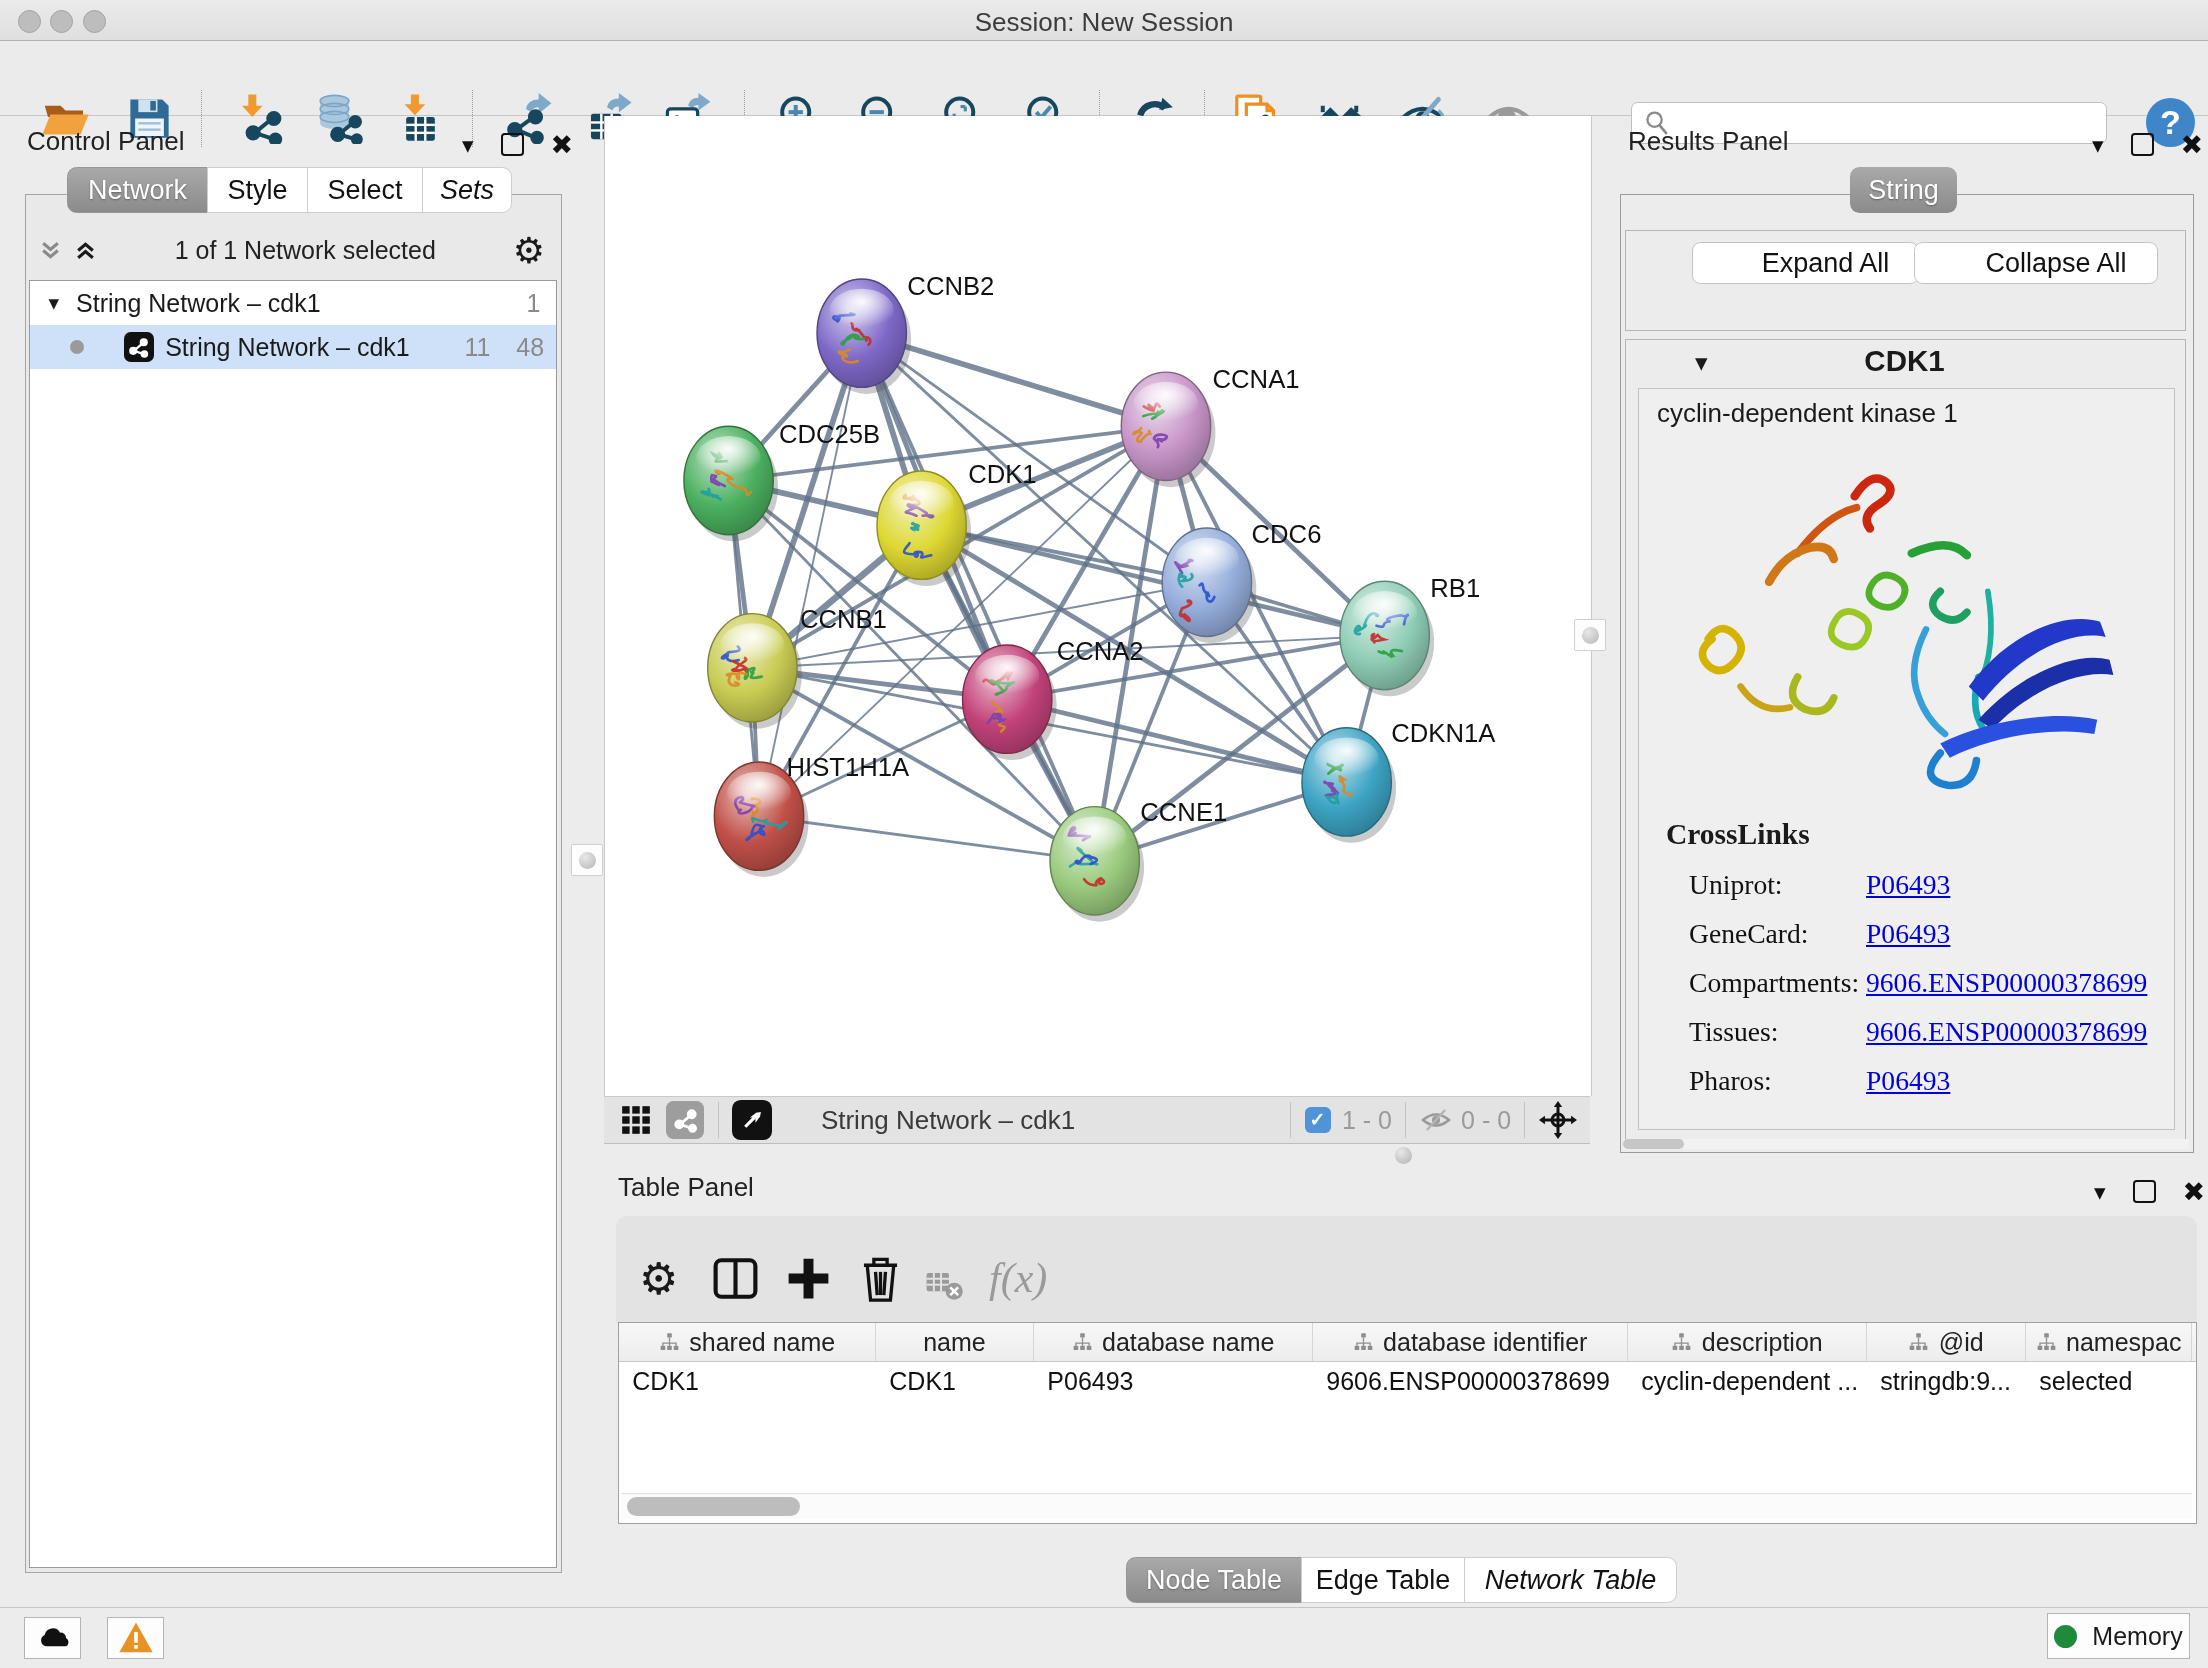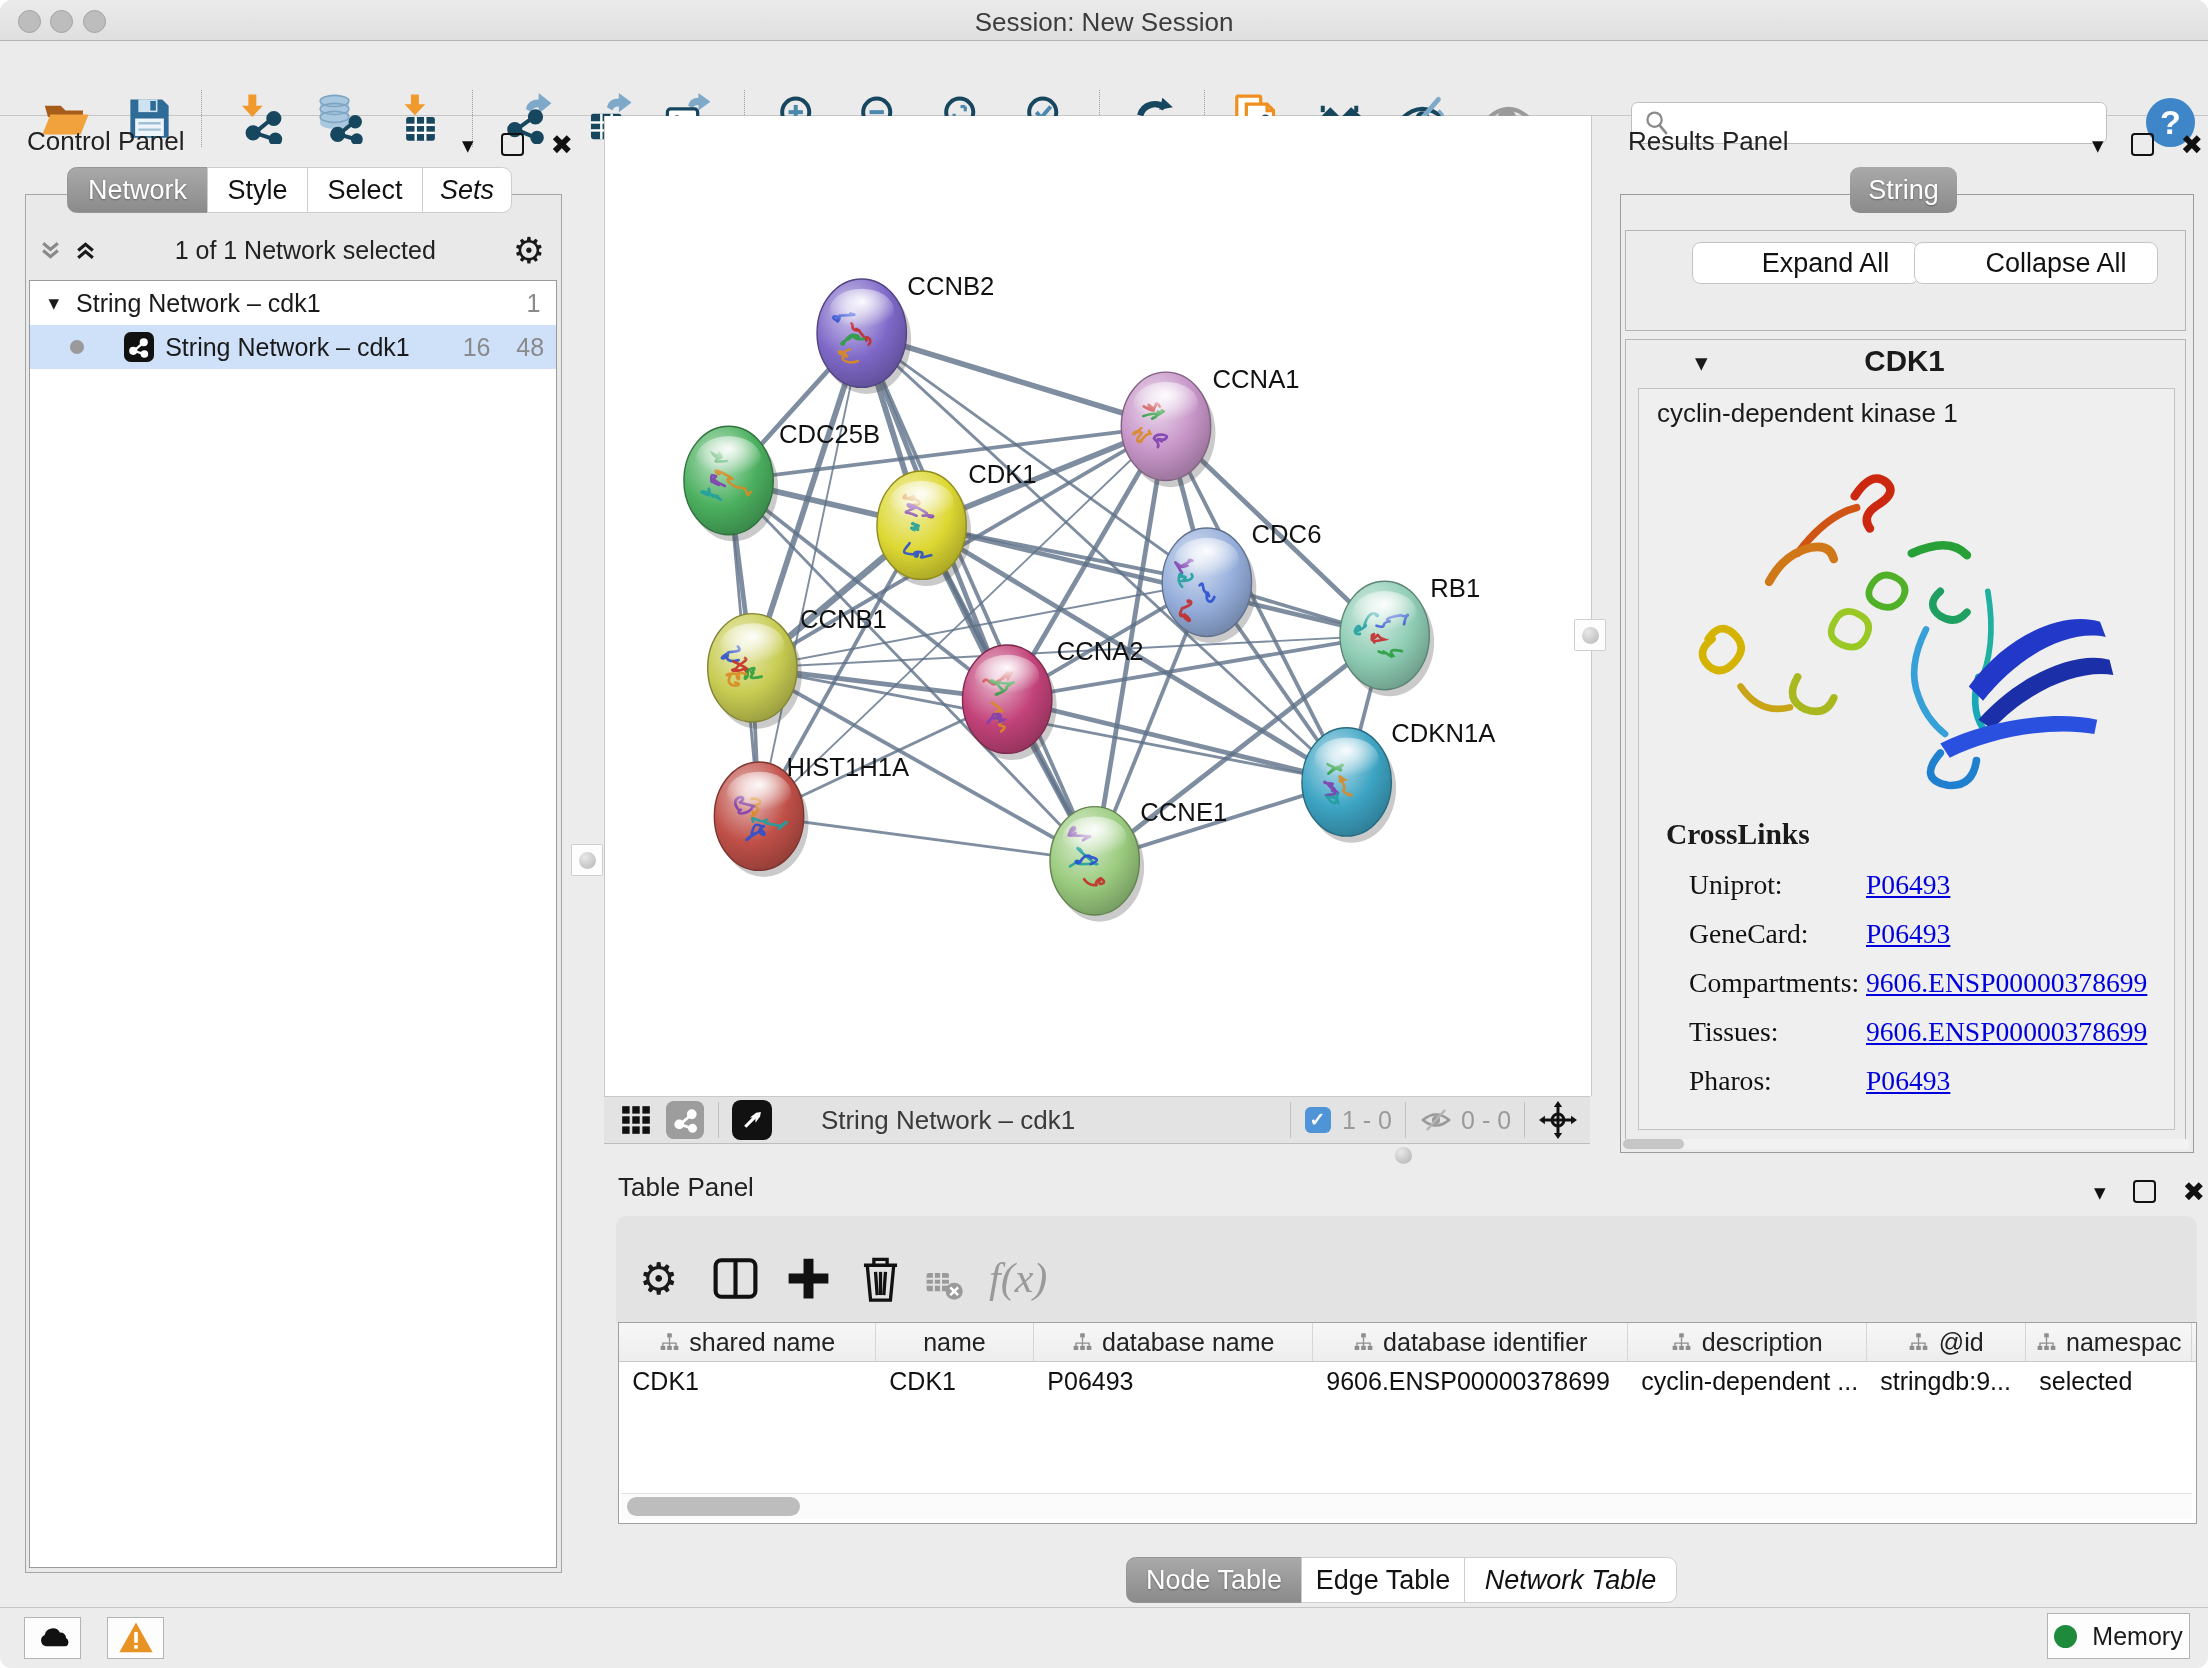--- a/index.html
+++ b/index.html
@@ -1,16 +1,16 @@
 <!DOCTYPE html>
 <html style="font-size:15px"><head>
 <meta charset="utf-8">
 <style>
   html,body{margin:0;padding:0;background:#fff;}
-  .app{position:relative;width:2208px;height:1668px;background:#ececec;font-family:"Liberation Sans",sans-serif;color:#1a1a1a;overflow:hidden;border-radius:12px;}
+  .app{position:relative;width:2208px;height:1668px;background:#ececec;font-family:"Liberation Sans",sans-serif;color:#1a1a1a;overflow:hidden;}
   .abs{position:absolute;}
   
   .titlebar{left:0;top:0;width:2208px;height:40px;background:linear-gradient(#ebebeb,#dfdfdf);border-bottom:1px solid #b2b2b2;}
   .tl{position:absolute;top:9.5px;width:21px;height:21px;border-radius:50%;background:#bdbdbd;border:1px solid #a3a3a3;}
   .title-text{position:absolute;top:6.7px;left:0;width:100%;text-align:center;font-size:26px;color:#3c3c3c;}
   
   .toolbar{left:0;top:41px;width:2208px;height:74px;background:#ebebeb;border-bottom:1px solid #c6c6c6;}
   .tbi{position:absolute;top:52px;width:51px;height:51px;}
   .tbsep{position:absolute;top:49px;height:57px;border-left:1.9px dotted #9c9c9c;}
   .searchbox{position:absolute;left:1631px;top:61px;width:476px;height:42px;background:#fff;border:1px solid #bfbfbf;border-radius:6.7px;display:flex;align-items:center;padding-left:11.4px;box-sizing:border-box;}
@@ -321,21 +321,21 @@
             <g stroke="#fff" stroke-width="7" fill="#fff">
               <line x1="18" y1="42" x2="46" y2="18"></line>
               <line x1="18" y1="42" x2="48" y2="52"></line>
               <circle cx="16" cy="42" r="9"></circle>
               <circle cx="48" cy="16" r="9"></circle>
               <circle cx="50" cy="52" r="8"></circle>
             </g>
           </svg>
       </span>
       <span style="margin-left:11.4px">String Network – cdk1</span>
-      <span class="cnt" style="position:absolute;right:65px">16</span>
+      <span class="cnt" style="position:absolute;right:65px">11</span>
       <span class="cnt" style="position:absolute;right:11.4px">48</span>
     </div>
   </div>
 
   <div class="abs net-canvas">
     <svg id="network-svg" width="986" height="980" viewBox="0 0 1037 1030">
         <defs>
           <radialGradient id="gloss" cx="50%" cy="30%" r="60%">
             <stop offset="0%" stop-color="#ffffff" stop-opacity="0.95"></stop>
             <stop offset="100%" stop-color="#ffffff" stop-opacity="0"></stop>

